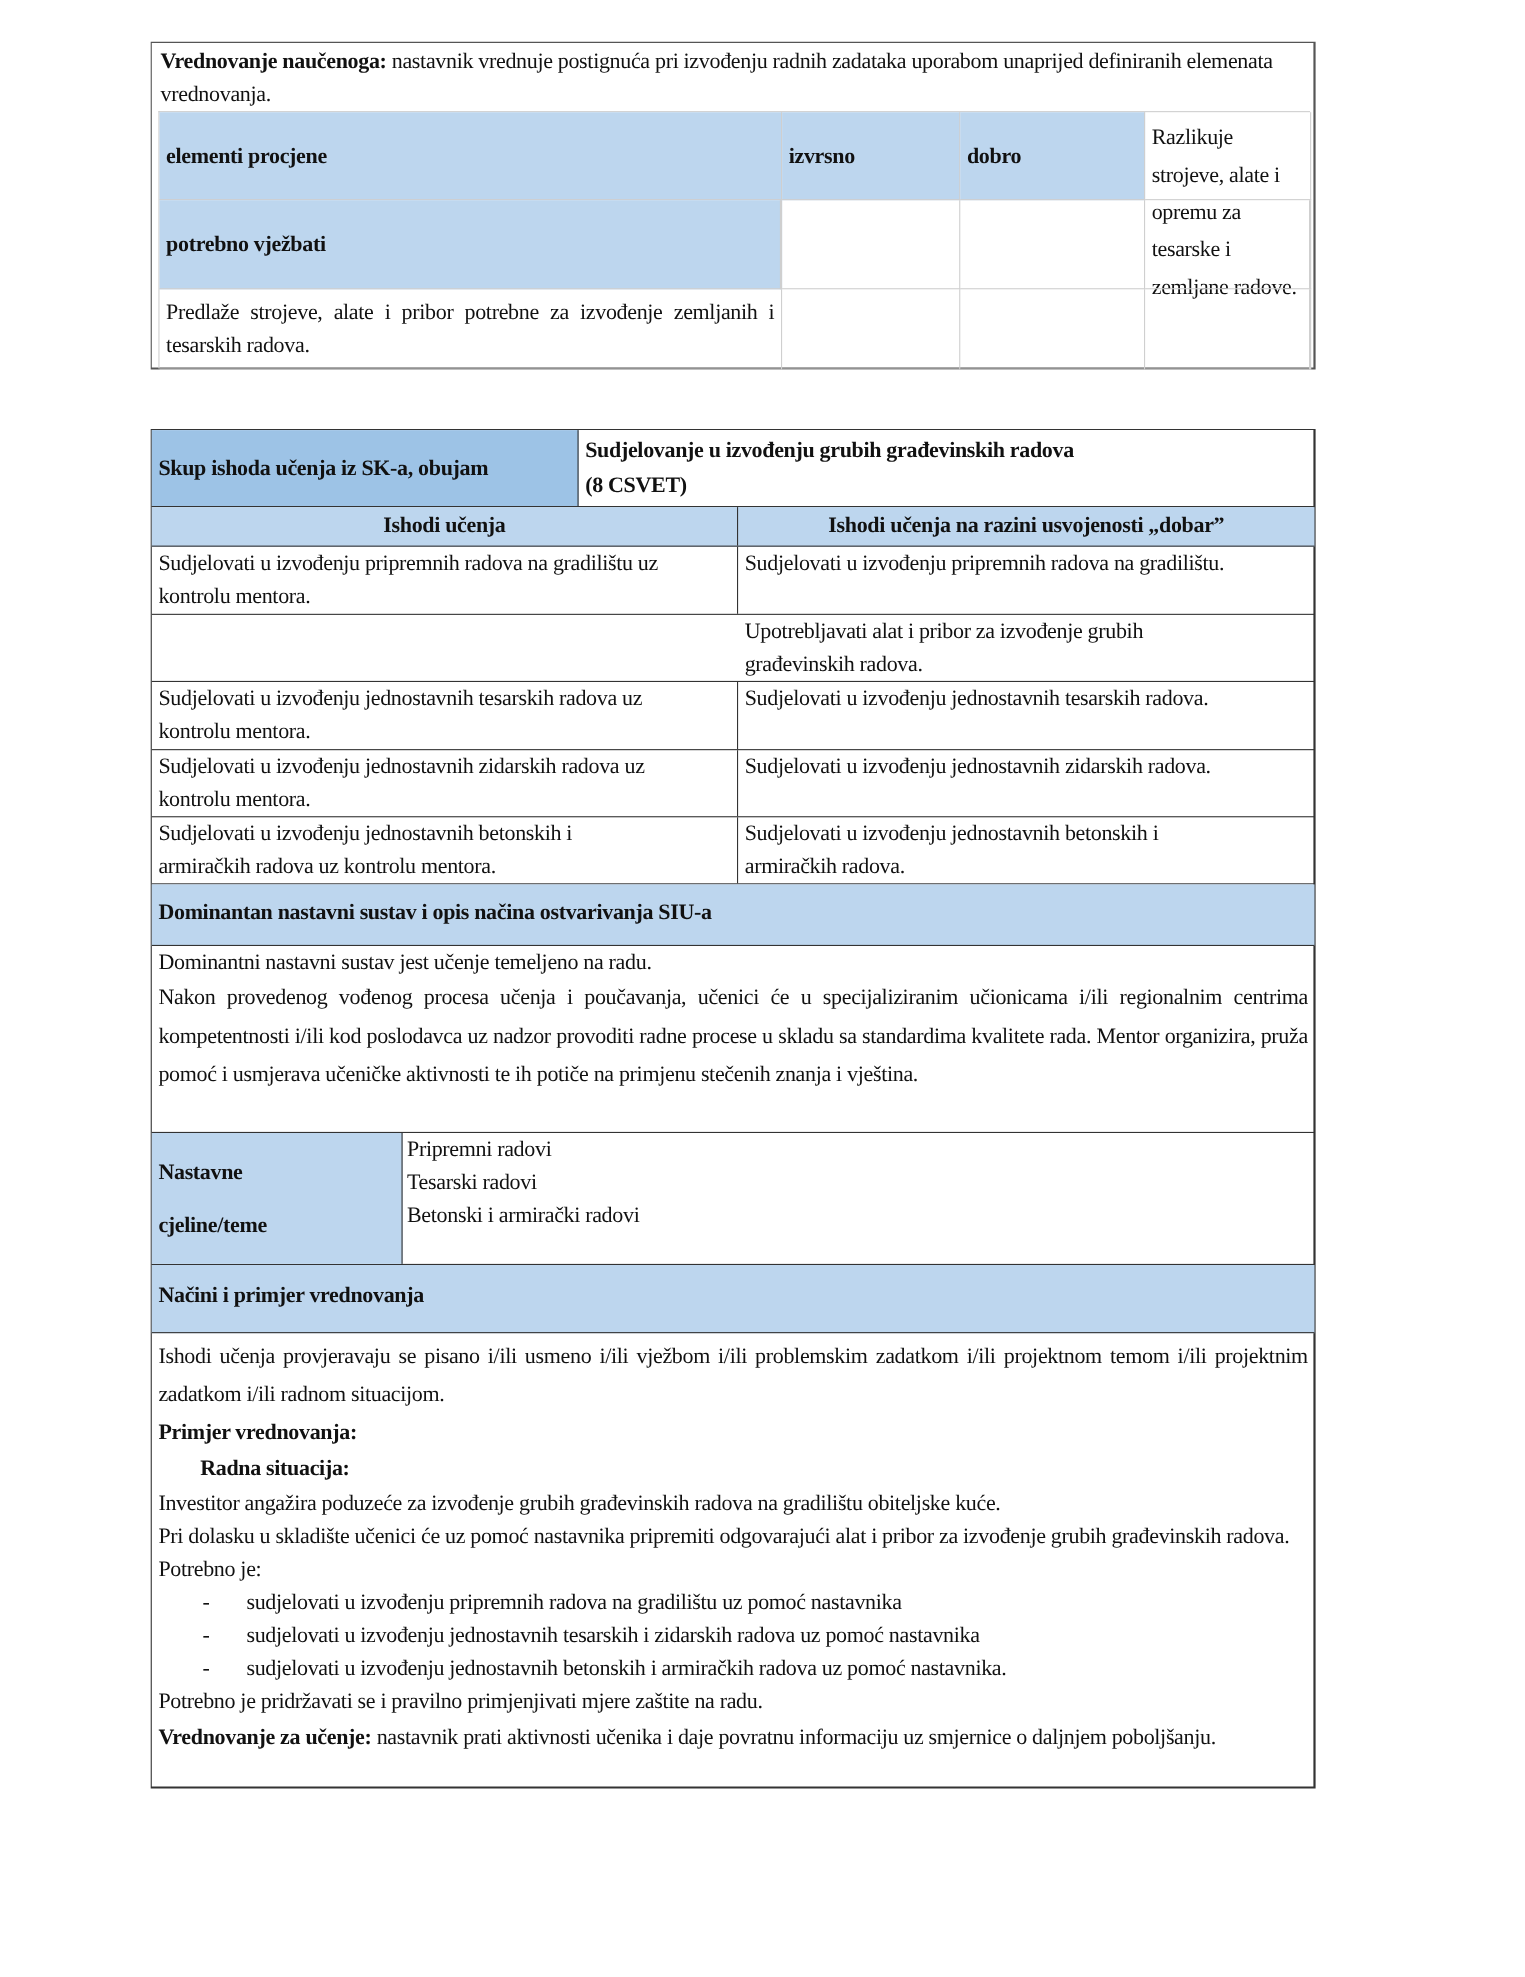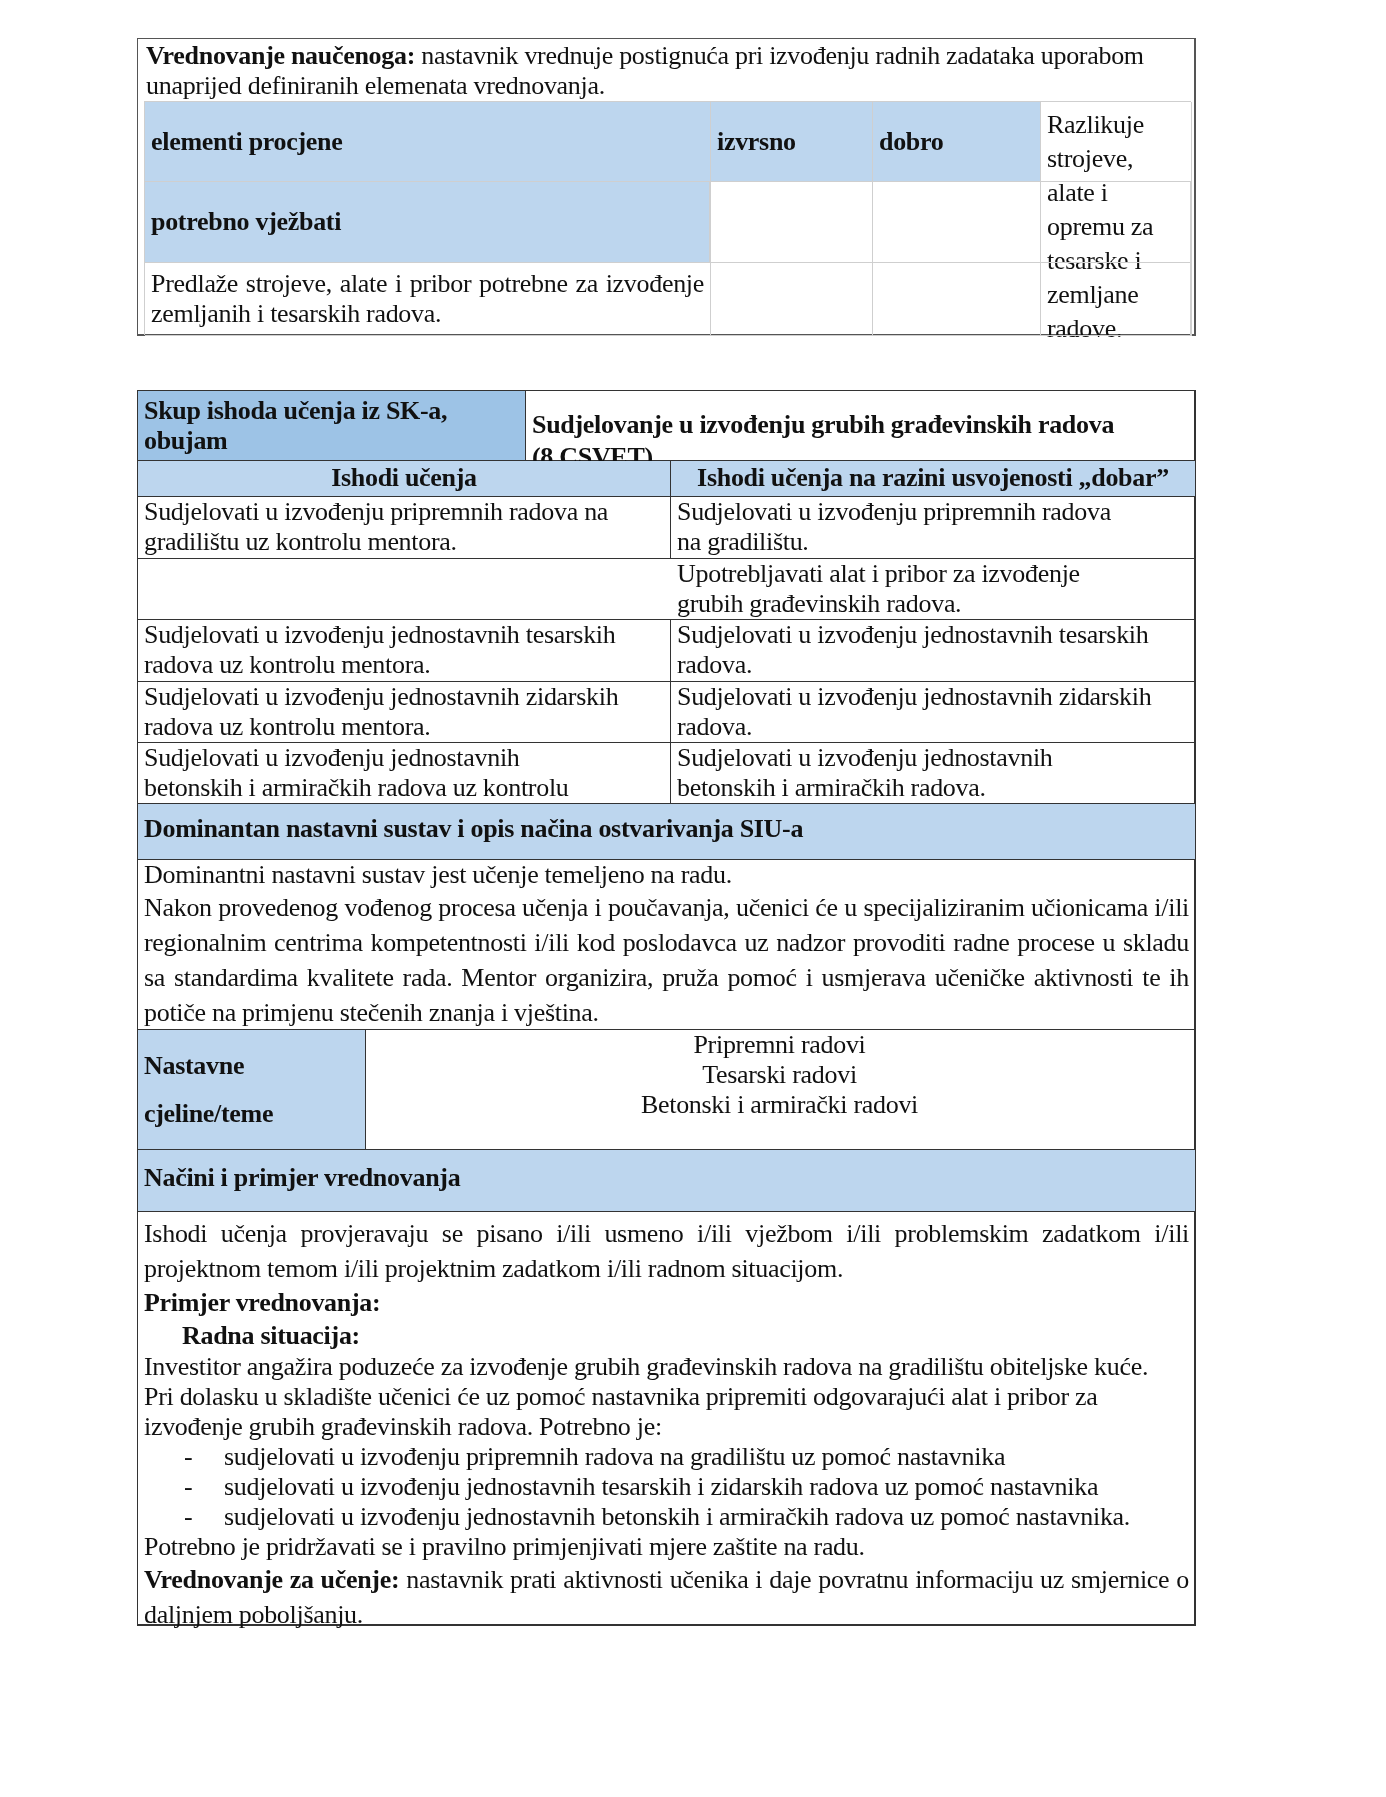--- a/index.html
+++ b/index.html
@@ -1,18 +1,18 @@
 <!DOCTYPE html>
 <html><head>
 <meta charset="utf-8">
 <style>
   html, body { margin: 0; padding: 0; background: #ffffff; }
   body { width: 1386px; height: 1797px; position: relative; font-family: "Liberation Serif", "DejaVu Serif", serif; color: #111; }
   .abs { position: absolute; box-sizing: border-box; }
-  .t { font-size: 26px; line-height: 30px; font-stretch: condensed; letter-spacing: -0.3px; }
+  .t { font-size: 20px; line-height: 30px; font-stretch: condensed; letter-spacing: -0.3px; }
   .b { font-weight: bold; }
   .blue { background: #bdd6ee; }
   .blue2 { background: #9dc3e6; }
 
   
   #t1 { left: 137px; top: 38px; width: 1059px; height: 298px; border: 1px solid #555; border-right-width: 2px; border-bottom-width: 2px; }
   #t1-intro { left: 8px; top: 2px; width: 1040px; }
   #t1-grid { left: 6px; top: 62px; width: 1047px; height: 234px; }
   .g1cell { border-right: 1px solid #cfcfcf; border-bottom: 1px solid #cfcfcf; padding: 0 6px; display: flex; align-items: center; }
   .g1cell.last { border-right: 2px solid #cfcfcf; }
@@ -53,21 +53,21 @@
     <div class="g1cell"></div>
     <div class="g1cell"></div>
     <div class="g1cell last"></div>
   </div>
 </div>
 
 <div id="t2" class="abs">
 
   <div class="row" style="top:0; height:70px;">
     <div class="cell blue2 vsep t b" style="left:0; width:388px; display:flex; align-items:center;">Skup ishoda učenja iz SK-a, obujam</div>
-    <div class="cell t b" style="left:388px; right:0; padding-top:2px; line-height:32px;margin-top:16px;">
+    <div class="cell t b" style="left:388px; right:0; padding-top:2px; line-height:32px;">
       <div>Sudjelovanje u izvođenju grubih građevinskih radova</div>
       <div>(8 CSVET)</div>
     </div>
   </div>
 
   <div class="row blue" style="top:70px; height:36px;">
     <div class="cell vsep t b" style="left:0; width:533px; text-align:center; line-height:34px;">Ishodi učenja</div>
     <div class="cell t b" style="left:533px; right:0; text-align:center; line-height:34px;">Ishodi učenja na razini usvojenosti „dobar”</div>
   </div>
 
@@ -96,21 +96,21 @@
   </div>
   <div class="row" style="top:469px; height:170px;">
     <div class="cell t" style="left:0; right:0;">
       <div>Dominantni nastavni sustav jest učenje temeljeno na radu.</div>
       <div class="just" style="line-height:35px;">Nakon provedenog vođenog procesa učenja i poučavanja, učenici će u specijaliziranim učionicama i/ili regionalnim centrima kompetentnosti i/ili kod poslodavca uz nadzor provoditi radne procese u skladu sa standardima kvalitete rada. Mentor organizira, pruža pomoć i usmjerava učeničke aktivnosti te ih potiče na primjenu stečenih znanja i vještina.</div>
     </div>
   </div>
 
   <div class="row" style="top:639px; height:120px;">
     <div class="cell blue vsep t b" style="left:0; width:228px; display:flex; align-items:center; line-height:48px; padding-right:60px;">Nastavne cjeline/teme</div>
-    <div class="cell t" style="left:226px; right:0; padding-top:0;text-align:center;">
+    <div class="cell t" style="left:226px; right:0; padding-top:0;">
       <div>Pripremni radovi</div>
       <div>Tesarski radovi</div>
       <div>Betonski i armirački radovi</div>
     </div>
   </div>
 
   <div class="row blue" style="top:759px; height:62px;">
     <div class="cell t b" style="left:0; right:0; line-height:56px;">Načini i primjer vrednovanja</div>
   </div>
 

